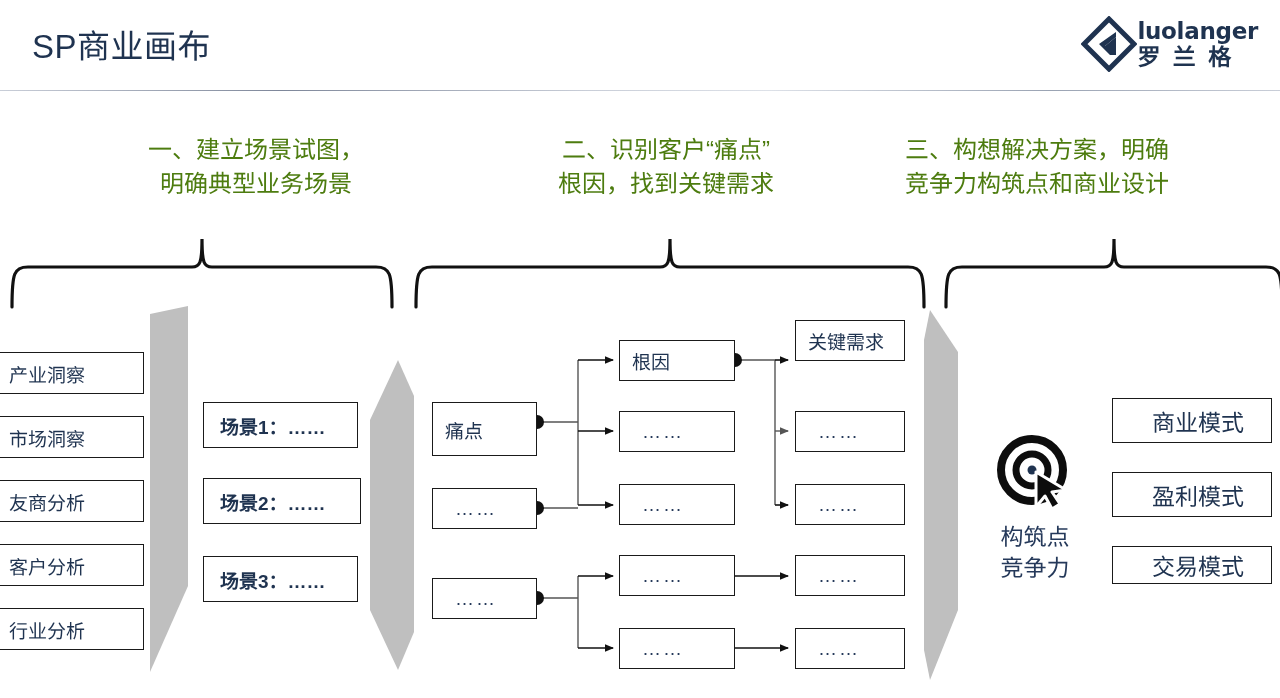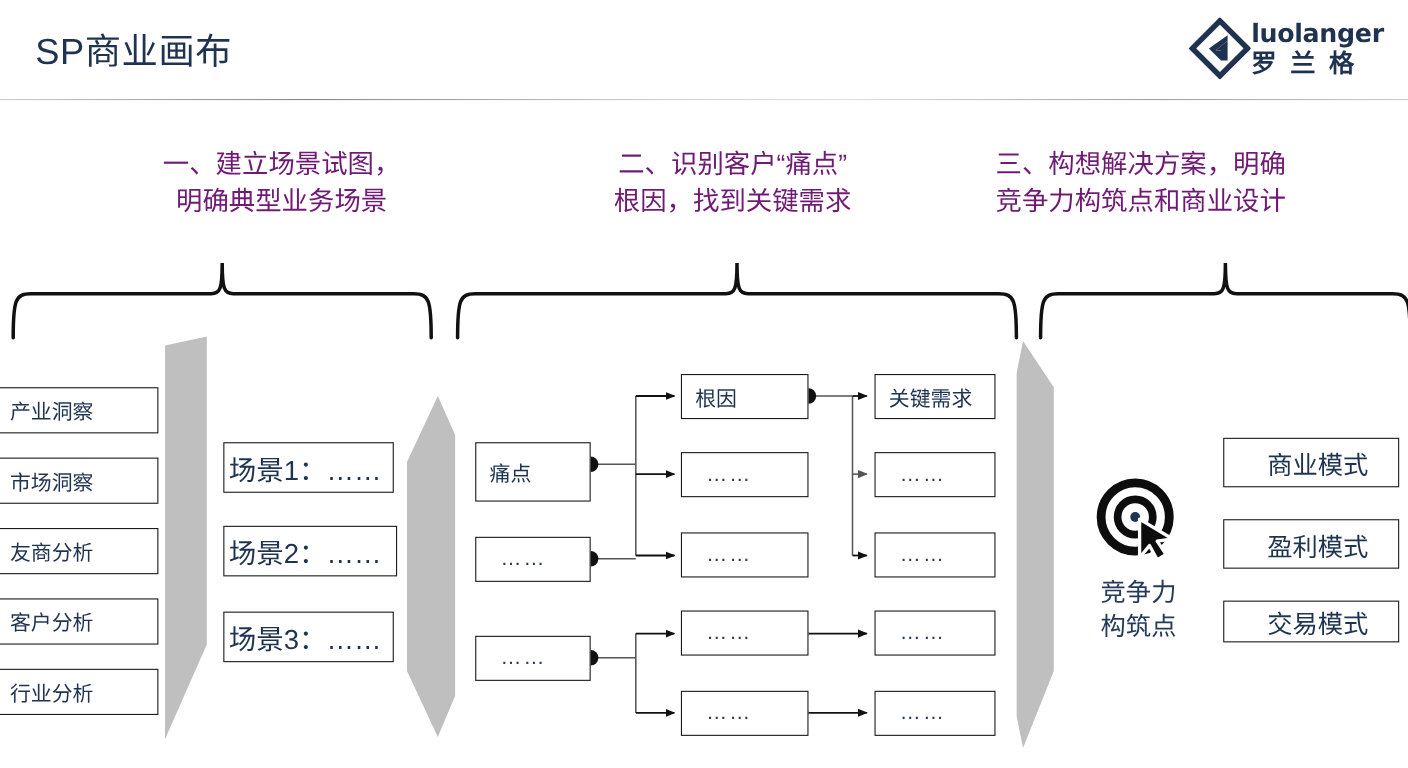--- a/index.html
+++ b/index.html
@@ -23,21 +23,21 @@
     background: linear-gradient(to right,#c9ced8 0%,#7e879a 22%,#c9ced8 46%,#dde1e8 60%,#9aa3b3 82%,#c9ced8 100%);
   }
   .logo-wrap { position: absolute; right: 22px; top: 14px; height: 60px; display: flex; align-items: center; gap: 0; }
   .logo-mark { width: 56px; height: 56px; flex: none; }
   .logo-text { display: flex; flex-direction: column; line-height: 1; }
   .logo-en { font-size: 23px; font-weight: bold; color: #1f3350; letter-spacing: -0.3px; font-family: "DejaVu Sans", sans-serif; }
   .logo-cn { font-size: 23px; font-weight: bold; color: #1f3350; letter-spacing: 3px; margin-top: 3px; }
 
   
   .sec-head {
-    position: absolute; color: #701a75; font-size: 24px; line-height: 34px;
+    position: absolute; color: #4d7c0f; font-size: 24px; line-height: 34px;
     text-align: center; white-space: nowrap;
   }
   #sec-head-1 { left: 96px;  top: 133px; width: 320px; }
   #sec-head-2 { left: 496px; top: 133px; width: 340px; }
   #sec-head-3 { left: 905px; top: 133px; width: 400px; text-align: left; }
 
   
   .brace { position: absolute; top: 237px; }
 
   
@@ -45,21 +45,21 @@
 
   
   .box {
     position: absolute; border: 1.6px solid #1a1a1a; background: #fff;
     color: #1f3350; display: flex; align-items: center;
     font-size: 19px; padding-left: 12px; white-space: nowrap;
   }
   .box.dots { color: #25395a; letter-spacing: 2px; font-size: 16px; padding-left: 22px; }
   .box.mid { font-size: 19px; }
   .box.right-lbl { font-size: 23px; justify-content: center; padding-left: 12px; }
-  .box.scene { font-size: 25px; padding-left: 4px; }
+  .box.scene { font-size: 19px; padding-left: 16px; font-weight: bold; }
 
   
   #flow-svg { position: absolute; left: 0; top: 0; }
 
   
   #target-block { position: absolute; left: 975px; top: 432px; width: 120px; text-align: center; }
   #target-caption {
     margin-top: 6px; color: #25395a; font-size: 23px; line-height: 31px;
   }
 </style>
@@ -181,36 +181,36 @@
   <div class="box mid" style="left:432px; top:402px; width:105px; height:54px;">痛点</div>
   <div class="box mid dots" style="left:432px; top:488px; width:105px; height:41px;">……</div>
   <div class="box mid dots" style="left:432px; top:578px; width:105px; height:41px;">……</div>
 
   <div class="box mid" style="left:619px; top:340px; width:116px; height:41px;">根因</div>
   <div class="box mid dots" style="left:619px; top:411px; width:116px; height:41px;">……</div>
   <div class="box mid dots" style="left:619px; top:484px; width:116px; height:41px;">……</div>
   <div class="box mid dots" style="left:619px; top:555px; width:116px; height:41px;">……</div>
   <div class="box mid dots" style="left:619px; top:628px; width:116px; height:41px;">……</div>
 
-  <div class="box mid" style="left:795px; top:340px; width:110px; height:41px;">关键需求</div>
+  <div class="box mid" style="left:795px; top:320px; width:110px; height:41px;">关键需求</div>
   <div class="box mid dots" style="left:795px; top:411px; width:110px; height:41px;">……</div>
   <div class="box mid dots" style="left:795px; top:484px; width:110px; height:41px;">……</div>
   <div class="box mid dots" style="left:795px; top:555px; width:110px; height:41px;">……</div>
   <div class="box mid dots" style="left:795px; top:628px; width:110px; height:41px;">……</div>
 
   <div id="target-block">
     <svg width="86" height="80" viewBox="0 0 86 80">
       <circle cx="40" cy="38" r="31" fill="none" stroke="#0d0d0d" stroke-width="8"></circle>
       <circle cx="40" cy="38" r="16" fill="none" stroke="#0d0d0d" stroke-width="7"></circle>
       <circle cx="40" cy="38" r="4.5" fill="#1f3350"></circle>
       <path d="M44,40 L44,75 L53,64 L60,77 L68,72 L60,60 L74,58 Z" fill="#0d0d0d" stroke="#ffffff" stroke-width="3" stroke-linejoin="round"></path>
     </svg>
     <div id="target-caption">
+      <div>构筑点</div>
       <div>竞争力</div>
-      <div>构筑点</div>
     </div>
   </div>
 
   <div class="box right-lbl" style="left:1112px; top:398px; width:160px; height:45px;">商业模式</div>
   <div class="box right-lbl" style="left:1112px; top:472px; width:160px; height:45px;">盈利模式</div>
   <div class="box right-lbl" style="left:1112px; top:546px; width:160px; height:38px;">交易模式</div>
 
 </div>
 
 </body></html>

